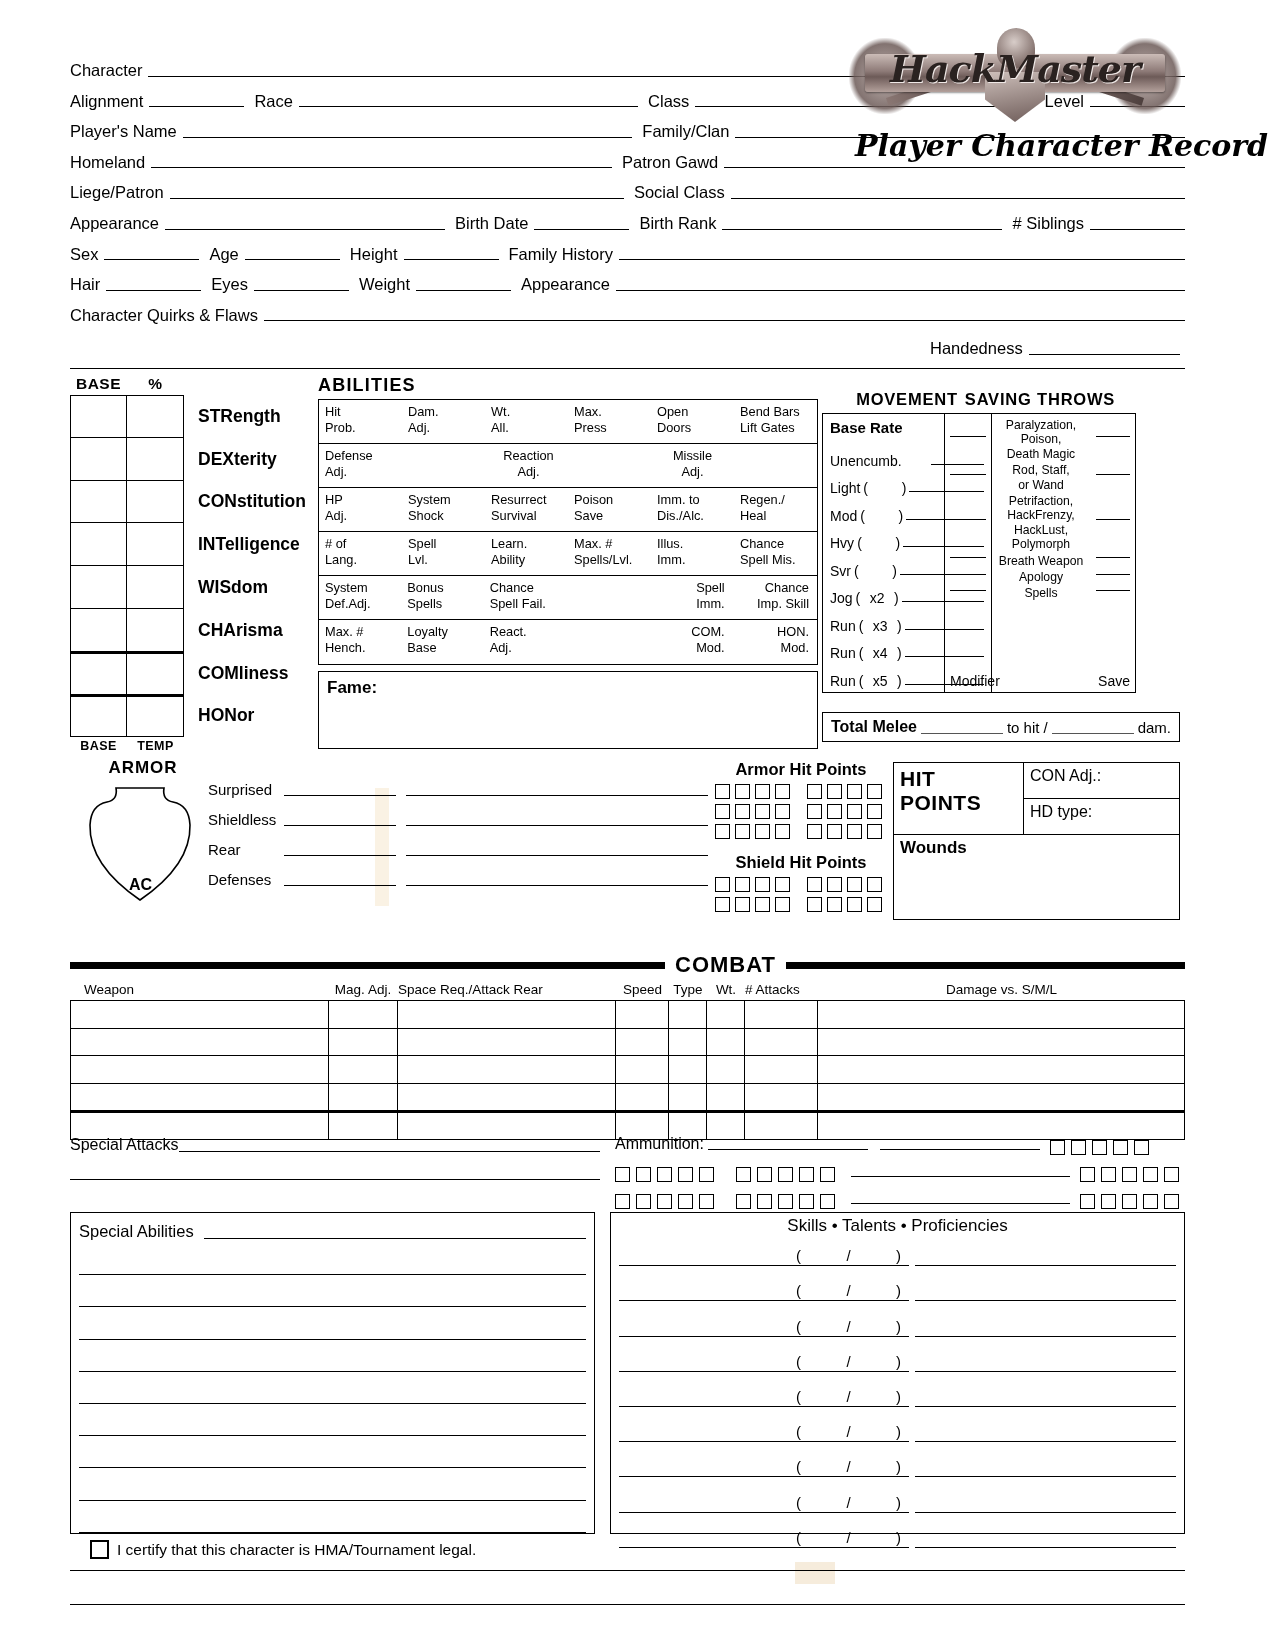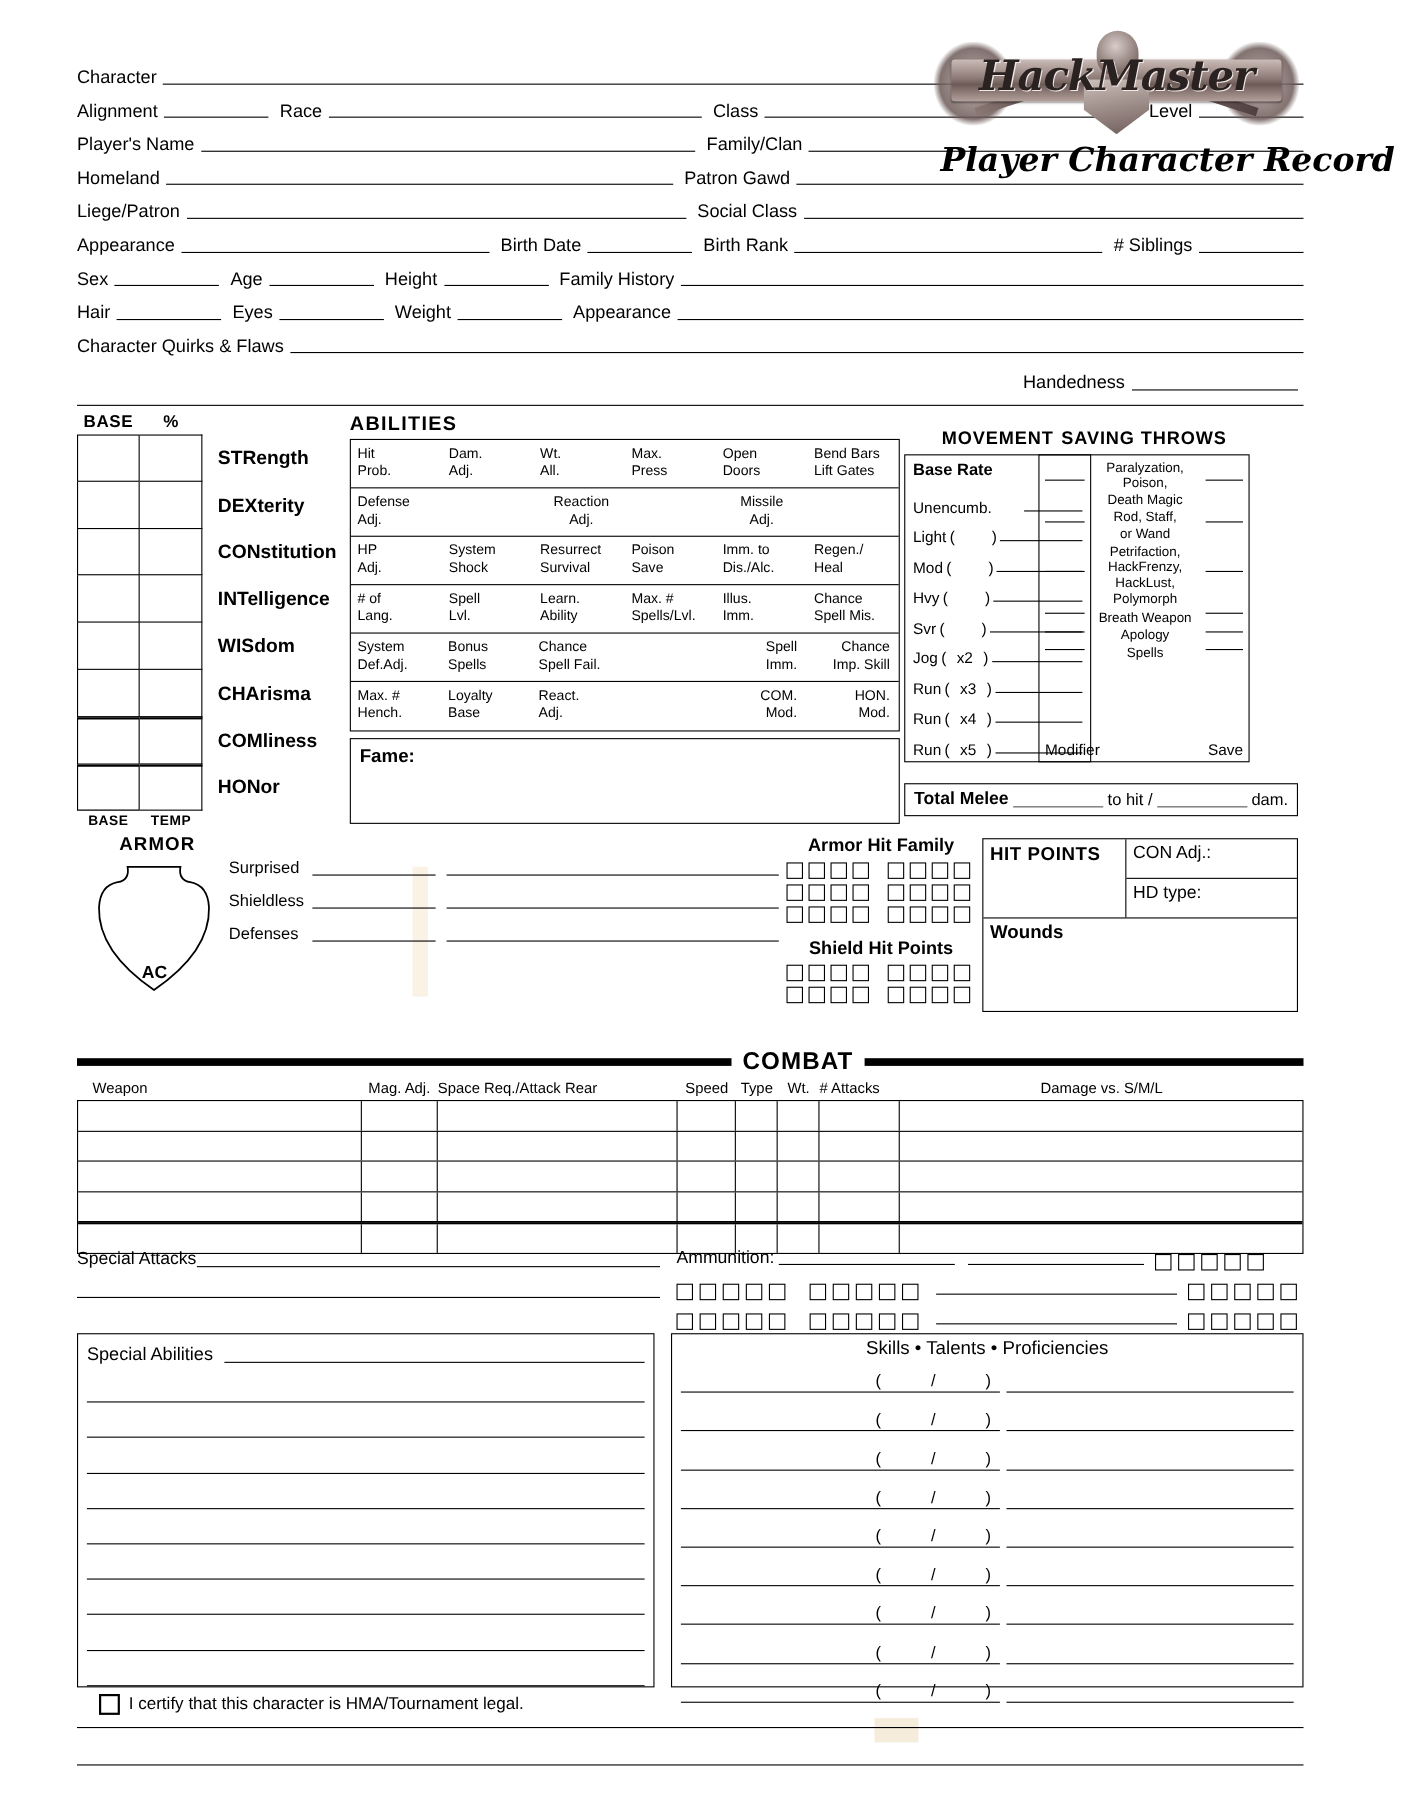--- a/index.html
+++ b/index.html
@@ -143,21 +143,21 @@
   .ckrow { display:flex; justify-content:center; margin-top:5px; }
   .ckgrp { display:flex; }
   .ckgrp + .ckgrp { margin-left:12px; }
   .ck { width:15px; height:15px; border:1.4px solid #000; margin-right:5px; }
   #shp { position:absolute; left:712px; top:853px; width:178px; }
   #shp .t { font-weight:bold; font-size:16.5px; text-align:center; white-space:nowrap; }
 
   
   #hpbox { position:absolute; left:893px; top:762px; width:287px; height:158px; border:1.6px solid #000; }
   #hp-top { display:flex; height:72px; border-bottom:1.4px solid #000; }
-  #hp-left { width:130px; border-right:1.4px solid #000; padding:4px 6px; font-weight:bold; font-size:17px; letter-spacing:.5px; }
+  #hp-left { width:130px; border-right:1.4px solid #000; padding:4px 6px; font-weight:bold; font-size:21px; letter-spacing:.5px; }
   #hp-right { flex:1; }
   #hp-con { height:36px; border-bottom:1.4px solid #000; padding:4px 6px; font-size:16px; }
   #hp-hd  { height:35px; padding:4px 6px; font-size:16px; }
   #hp-wounds { padding:3px 6px; font-weight:bold; font-size:17px; }
 
   
   #combat-bar { position:absolute; left:70px; top:952px; width:1115px; display:flex; align-items:center; }
   #combat-bar .bar { height:7px; background:#000; }
   #combat-bar .bl { width:595px; }
   #combat-bar .br { flex:1; }
@@ -707,29 +707,34 @@
           <span class="ac-lab">Surprised</span>
           <span class="ac-l1"></span>
           <span class="ac-l2"></span>
         </div>
         <div class="ac-row">
           <span class="ac-lab">Shieldless</span>
           <span class="ac-l1"></span>
           <span class="ac-l2"></span>
         </div>
         <div class="ac-row">
+          <span class="ac-lab">Rear</span>
+          <span class="ac-l1"></span>
+          <span class="ac-l2"></span>
+        </div>
+        <div class="ac-row">
           <span class="ac-lab">Defenses</span>
           <span class="ac-l1"></span>
           <span class="ac-l2"></span>
         </div>
       </div>
   </div>
 
   <div id="ahp">
-    <div class="t">Armor Hit Family</div>
+    <div class="t">Armor Hit Points</div>
     <div id="ahp-rows">
         <div class="ckrow">
           <div class="ckgrp">
             <span class="ck"></span>
             <span class="ck"></span>
             <span class="ck"></span>
             <span class="ck"></span>
           </div>
           <div class="ckgrp">
             <span class="ck"></span>

